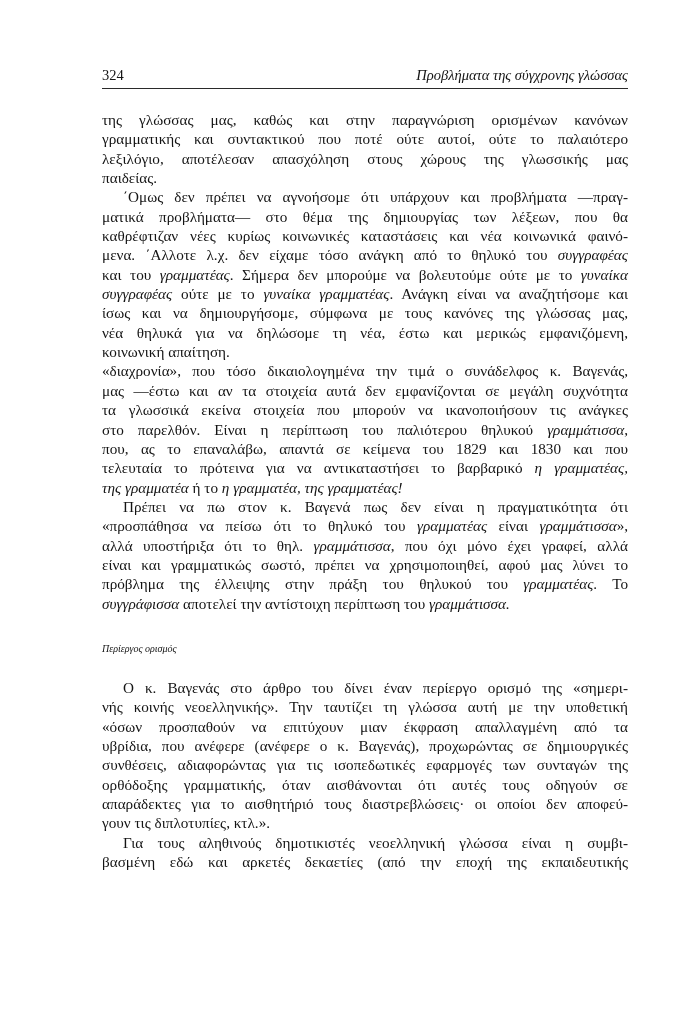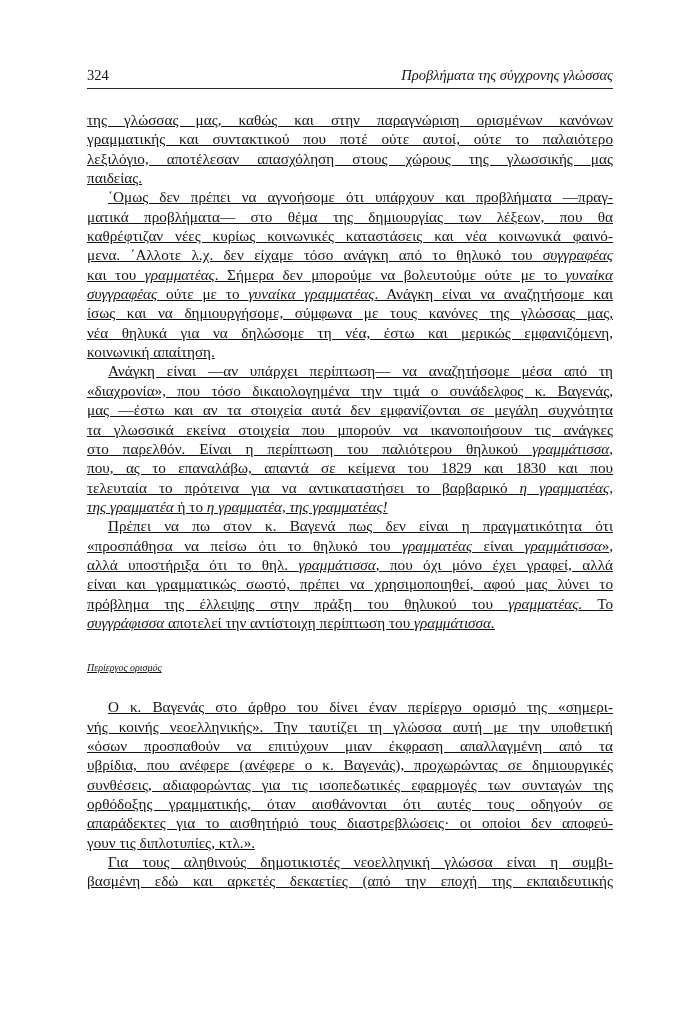--- a/index.html
+++ b/index.html
@@ -2,21 +2,21 @@
 <html><head>
   <meta charset="utf-8">
   <style>
     html, body { margin: 0; padding: 0; background: #ffffff; }
     body {
       width: 682px; height: 1024px; position: relative; overflow: hidden;
       font-family: "Liberation Serif", "DejaVu Serif", serif;
       color: #141414;
     }
     .page {
-      position: absolute; left: 87px; top: 64px; width: 526px; text-decoration: underline;
+      position: absolute; left: 102px; top: 64px; width: 526px;
     }
     .running-head {
       position: relative; height: 24px;
       border-bottom: 1.3px solid #2a2a2a;
       font-size: 14.5px;
     }
     .page-number { position: absolute; left: 0; top: 3px; }
     .running-title {
       position: absolute; left: 0; right: 0; top: 3px;
       text-align: right; font-style: italic; padding-left: 20px;
@@ -55,21 +55,20 @@
         <span class="line last"><span>παιδείας.</span></span>
         <span class="line indent"><span>΄Ομως δεν πρέπει να αγνοήσομε ότι υπάρχουν και προβλήματα —πραγ-</span></span>
         <span class="line"><span>ματικά προβλήματα— στο θέμα της δημιουργίας των λέξεων, που θα</span></span>
         <span class="line"><span>καθρέφτιζαν νέες κυρίως κοινωνικές καταστάσεις και νέα κοινωνικά φαινό-</span></span>
         <span class="line"><span>μενα. ΄Αλλοτε λ.χ. δεν είχαμε τόσο ανάγκη από το θηλυκό του </span><i>συγγραφέας</i></span>
         <span class="line"><span>και του </span><i>γραμματέας</i><span>. Σήμερα δεν μπορούμε να βολευτούμε ούτε με το </span><i>γυναίκα</i></span>
         <span class="line"><span></span><i>συγγραφέας</i><span> ούτε με το </span><i>γυναίκα γραμματέας</i><span>. Ανάγκη είναι να αναζητήσομε και</span></span>
         <span class="line"><span>ίσως και να δημιουργήσομε, σύμφωνα με τους κανόνες της γλώσσας μας,</span></span>
         <span class="line"><span>νέα θηλυκά για να δηλώσομε τη νέα, έστω και μερικώς εμφανιζόμενη,</span></span>
         <span class="line last"><span>κοινωνική απαίτηση.</span></span>
-        <span class="line indent"><span>Ανάγκη είναι —αν υπάρχει περίπτωση— να αναζητήσομε μέσα από τη</span></span>
         <span class="line"><span>«διαχρονία», που τόσο δικαιολογημένα την τιμά ο συνάδελφος κ. Βαγενάς,</span></span>
         <span class="line"><span>μας —έστω και αν τα στοιχεία αυτά δεν εμφανίζονται σε μεγάλη συχνότητα</span></span>
         <span class="line"><span>τα γλωσσικά εκείνα στοιχεία που μπορούν να ικανοποιήσουν τις ανάγκες</span></span>
         <span class="line"><span>στο παρελθόν. Είναι η περίπτωση του παλιότερου θηλυκού </span><i>γραμμάτισσα</i><span>,</span></span>
         <span class="line"><span>που, ας το επαναλάβω, απαντά σε κείμενα του 1829 και 1830 και που</span></span>
         <span class="line"><span>τελευταία το πρότεινα για να αντικαταστήσει το βαρβαρικό </span><i>η γραμματέας,</i></span>
         <span class="line last"><span></span><i>της γραμματέα</i><span> ή το </span><i>η γραμματέα, της γραμματέας!</i></span>
         <span class="line indent"><span>Πρέπει να πω στον κ. Βαγενά πως δεν είναι η πραγματικότητα ότι</span></span>
         <span class="line"><span>«προσπάθησα να πείσω ότι το θηλυκό του </span><i>γραμματέας</i><span> είναι </span><i>γραμμάτισσα</i><span>»,</span></span>
         <span class="line"><span>αλλά υποστήριξα ότι το θηλ. </span><i>γραμμάτισσα</i><span>, που όχι μόνο έχει γραφεί, αλλά</span></span>

